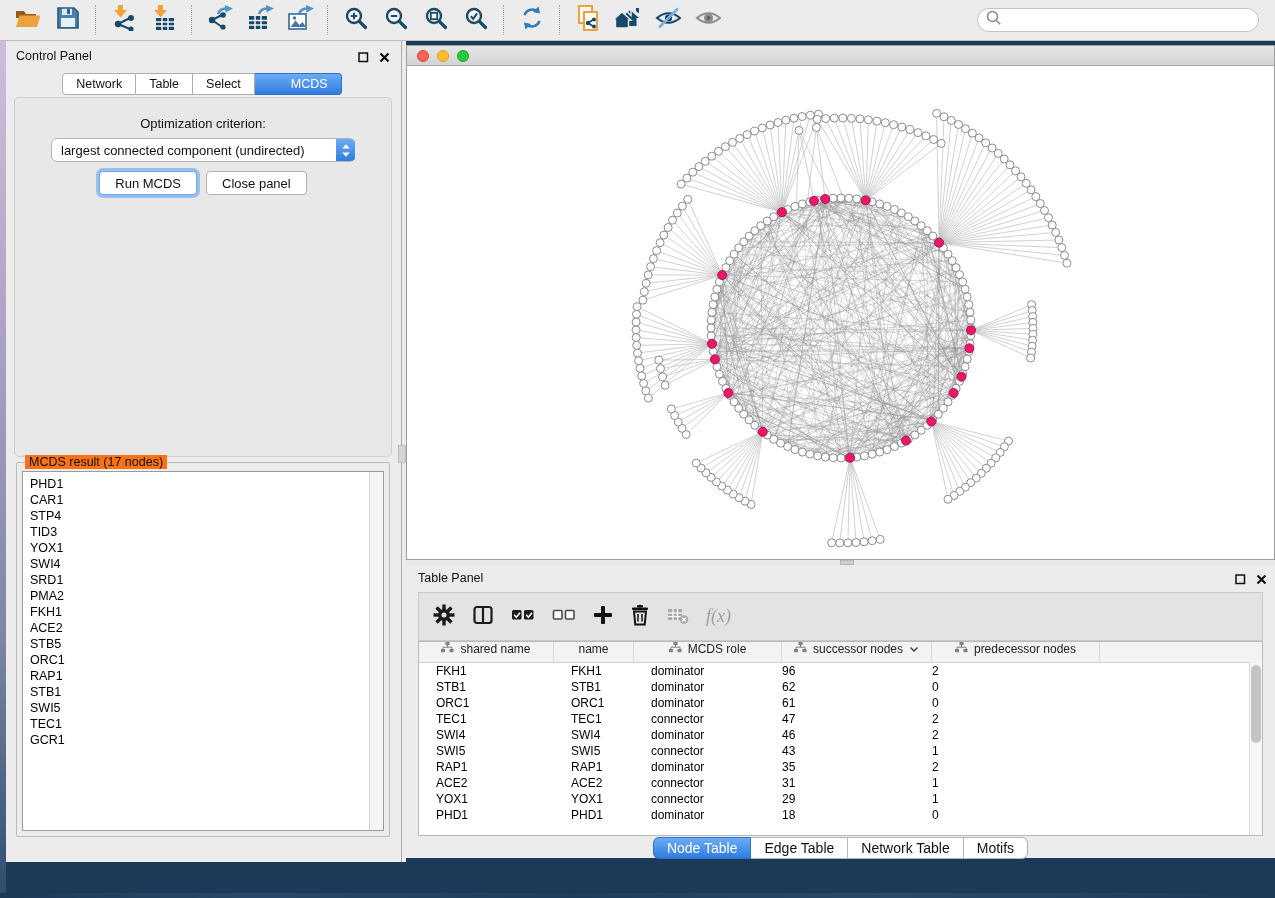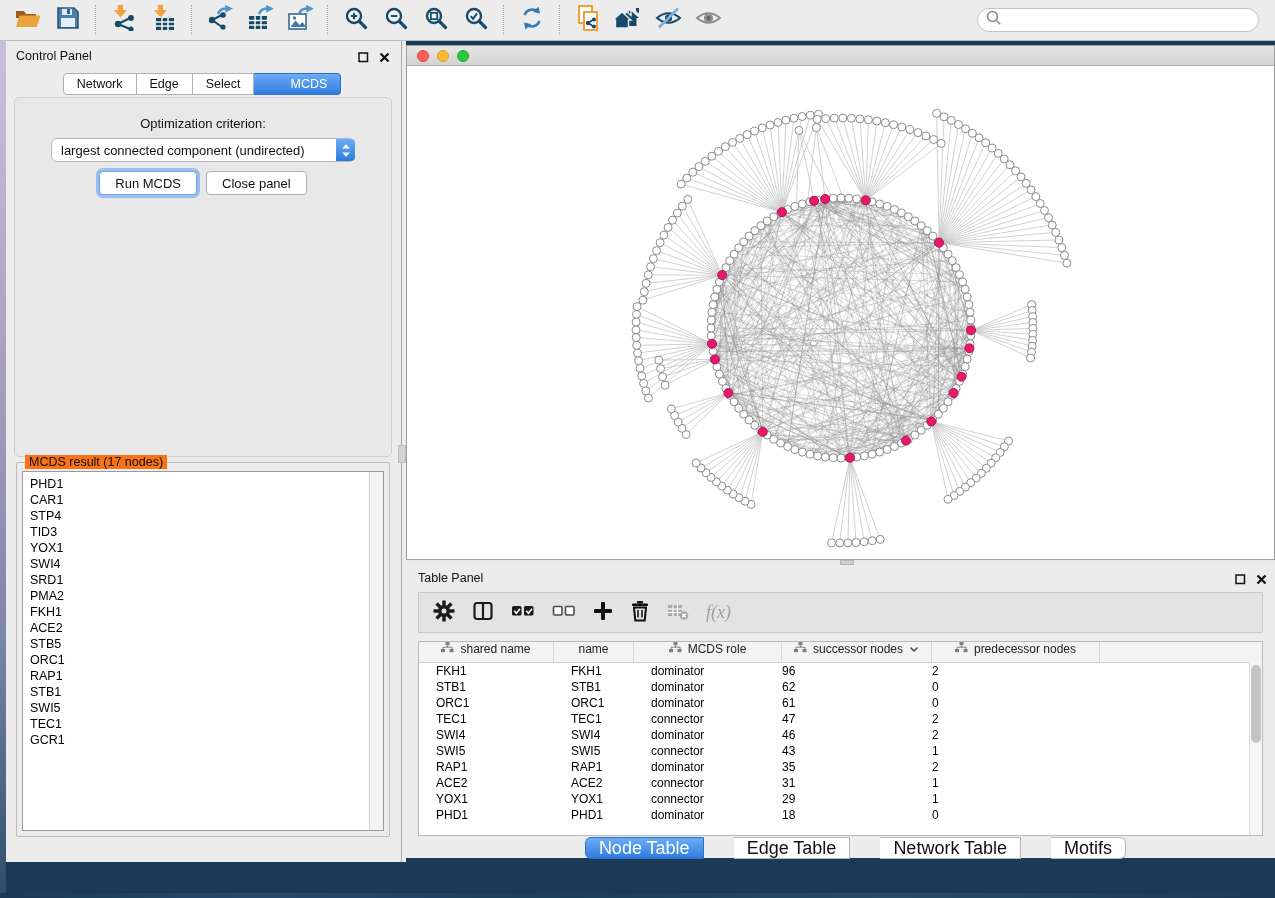--- a/index.html
+++ b/index.html
@@ -64,39 +64,39 @@
   .traffic{position:absolute;left:10px;top:4px;display:flex;gap:8px;}
   .light{width:12px;height:12px;border-radius:50%;box-sizing:border-box;}
   .light.red{background:#ff5f57;border:1px solid #e0443e;}
   .light.yellow{background:#febc2e;border:1px solid #d89e24;}
   .light.green{background:#28c840;border:1px solid #1aab29;}
   .win-title{position:absolute;left:0;top:3px;width:100%;text-align:center;font-size:12px;font-weight:700;color:#222;}
   .net-canvas{position:absolute;left:0;top:20px;width:867px;height:493px;background:#fff;overflow:hidden;}
   
   .table-panel{position:absolute;left:406px;top:565px;width:869px;height:293px;background:#ececec;}
   .tp-title{position:absolute;left:12px;top:6px;font-size:12.5px;color:#111;}
-  .tp-toolbar{position:absolute;left:12px;right:12px;top:27px;height:41px;background:#e3e3e3;
+  .tp-toolbar{position:absolute;left:12px;right:12px;top:27px;height:49px;background:#e3e3e3;
               border:1px solid #c9c9c9;display:flex;align-items:center;padding-left:14px;gap:17px;box-sizing:border-box;}
   .tp-ibtn{display:flex;align-items:center;justify-content:center;height:28px;}
   .fx-label{font-family:"Liberation Serif","DejaVu Serif",serif;font-style:italic;font-size:18px;color:#9e9e9e;}
   .tbl{position:absolute;left:12px;right:12px;top:76px;height:195px;background:#fff;border:1px solid #b9b9b9;
        box-sizing:border-box;overflow:hidden;}
   .tbl-head{display:flex;height:20px;background:#f3f3f3;border-bottom:1px solid #cfcfcf;}
   .th{display:flex;justify-content:center;gap:6px;font-size:12px;color:#222;
       border-right:1px solid #d9d9d9;box-sizing:border-box;}
   .tr{display:flex;height:16px;align-items:center;}
   .td{font-size:12px;color:#000;box-sizing:border-box;white-space:nowrap;overflow:hidden;}
   .c0{width:135px;} .c1{width:80px;} .c2{width:148px;} .c3{width:150px;} .c4{width:168px;}
   .td.c0,.td.c1,.td.c2{padding-left:17px;}
   .td.c3,.td.c4{padding-right:14px;}
   .tbl-scroll{position:absolute;right:0;top:20px;bottom:0;width:12px;background:#f6f6f6;border-left:1px solid #ddd;}
   .tbl-thumb{position:absolute;left:1px;right:1px;top:3px;height:78px;background:#c4c4c4;border-radius:5px;}
   .tp-tabs{position:absolute;left:0;right:0;top:272px;display:flex;justify-content:center;}
-  .tp-tab{height:20px;line-height:20px;padding:0 13px;font-size:18px;background:#fff;color:#111;
-          border:1px solid #b5b5b5;border-left:none;margin-left:30px;}
+  .tp-tab{height:20px;line-height:20px;padding:0 13px;font-size:14px;background:#fff;color:#111;
+          border:1px solid #b5b5b5;border-left:none;}
   .tp-tab:first-child{border-left:1px solid #b5b5b5;border-radius:6px 0 0 6px;}
   .tp-tab:last-child{border-radius:0 6px 6px 0;}
   .tp-tab.active{background:linear-gradient(#6cacf6,#2f7ce0);color:#fff;border-color:#2f72cc;}
   
   .statusbar{position:absolute;left:6px;top:862px;width:1269px;height:31px;background:#ececec;border-top:1px solid #c4c4c4;box-sizing:border-box;}
   .list-btn{position:absolute;left:8px;top:5px;width:26px;height:21px;background:#f4f4f4;border:1px solid #ababab;
             border-radius:3px;display:flex;align-items:center;justify-content:center;}
   .memory-btn{position:absolute;right:10px;top:4px;height:22px;padding:0 10px;background:#fbfbfb;border:1px solid #b0b0b0;
               border-radius:4px;display:flex;align-items:center;gap:6px;font-size:12.5px;color:#111;}
   .mem-dot{width:11px;height:11px;border-radius:50%;background:#18a035;}
@@ -282,21 +282,21 @@
         <span><svg width="11" height="11" viewBox="0 0 11 11">
               <rect x="1" y="1" width="8.5" height="8.5" fill="none" stroke="#111" stroke-width="1.5"></rect>
             </svg></span>
         <span><svg width="11" height="11" viewBox="0 0 11 11">
               <path d="M1.5 1.5 L9.5 9.5 M9.5 1.5 L1.5 9.5" stroke="#111" stroke-width="2.2"></path>
             </svg></span>
       </span>
     </div>
     <div class="cp-tabs">
         <div class="cp-tab">Network</div>
-        <div class="cp-tab">Edge</div>
+        <div class="cp-tab">Table</div>
         <div class="cp-tab">Select</div>
         <div class="cp-tab active">MCDS</div>
       </div>
     <div class="cp-body">
       <div class="opt-label">Optimization criterion:</div>
       <div class="criterion">
         <span class="sel-text">largest connected component (undirected)</span>
         <span class="stepper">
             <svg width="12" height="17" viewBox="0 0 12 17">
               <path d="M6 2.2 L9.8 6.4 H2.2z" fill="#fff"></path>

